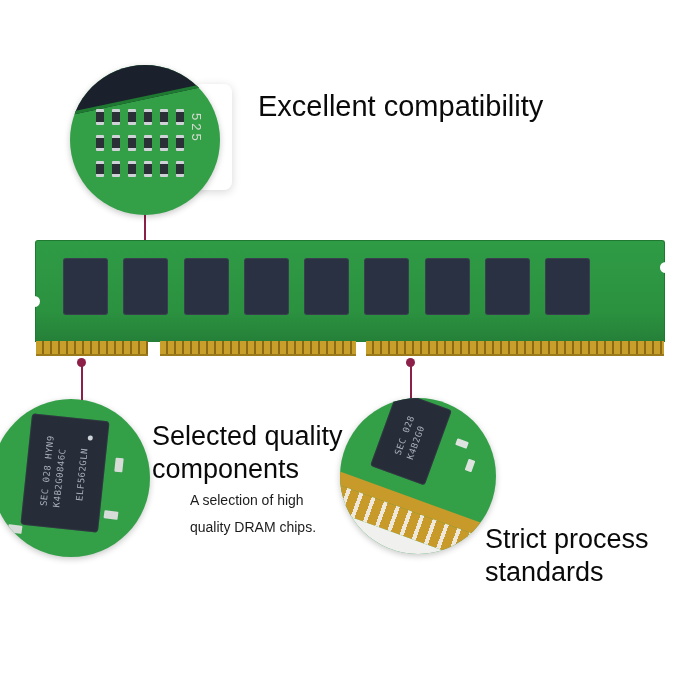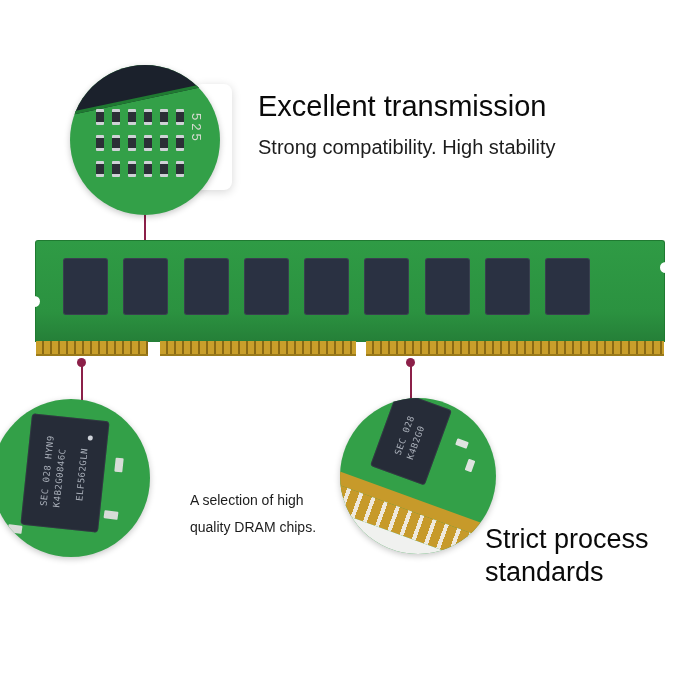--- a/index.html
+++ b/index.html
@@ -121,22 +121,21 @@
         <div class="smd"></div>
         <div class="smd"></div>
         <div class="smd"></div>
         <div class="smd"></div>
         <div class="smd"></div>
         <div class="smd"></div>
       </div>
     <div class="marking-top">525</div>
   </div>
 
-  <div class="title t1">Excellent transmission</div>
-  <div class="sub s1">Strong compatibility. High stability</div>
+  <div class="title t1">Excellent compatibility</div>
 
   <div class="connector c1"></div>
   <div class="dot d1"></div>
 
   <div class="module">
     <div class="pcb">
       <div class="chip-row">
           <div class="chip"></div>
           <div class="chip"></div>
           <div class="chip"></div>
@@ -168,20 +167,22 @@
       <div class="v-text">SEC 028 HYN9
 K4B2G0846C</div>
       <div class="v-text">ELF562GLN</div>
       <div class="pin1-dot"></div>
     </div>
     <div class="pad2 pad2a"></div>
     <div class="pad2 pad2b"></div>
     <div class="pad2 pad2c"></div>
   </div>
 
+  <div class="title t2">Selected quality
+components</div>
   <div class="sub s2">A selection of high
 quality DRAM chips.</div>
 
   <div class="zoom zoom-right">
     <div class="diag">
       <div class="band"></div>
       <div class="teeth"></div>
       <div class="below"></div>
     </div>
     <div class="chip-small">

